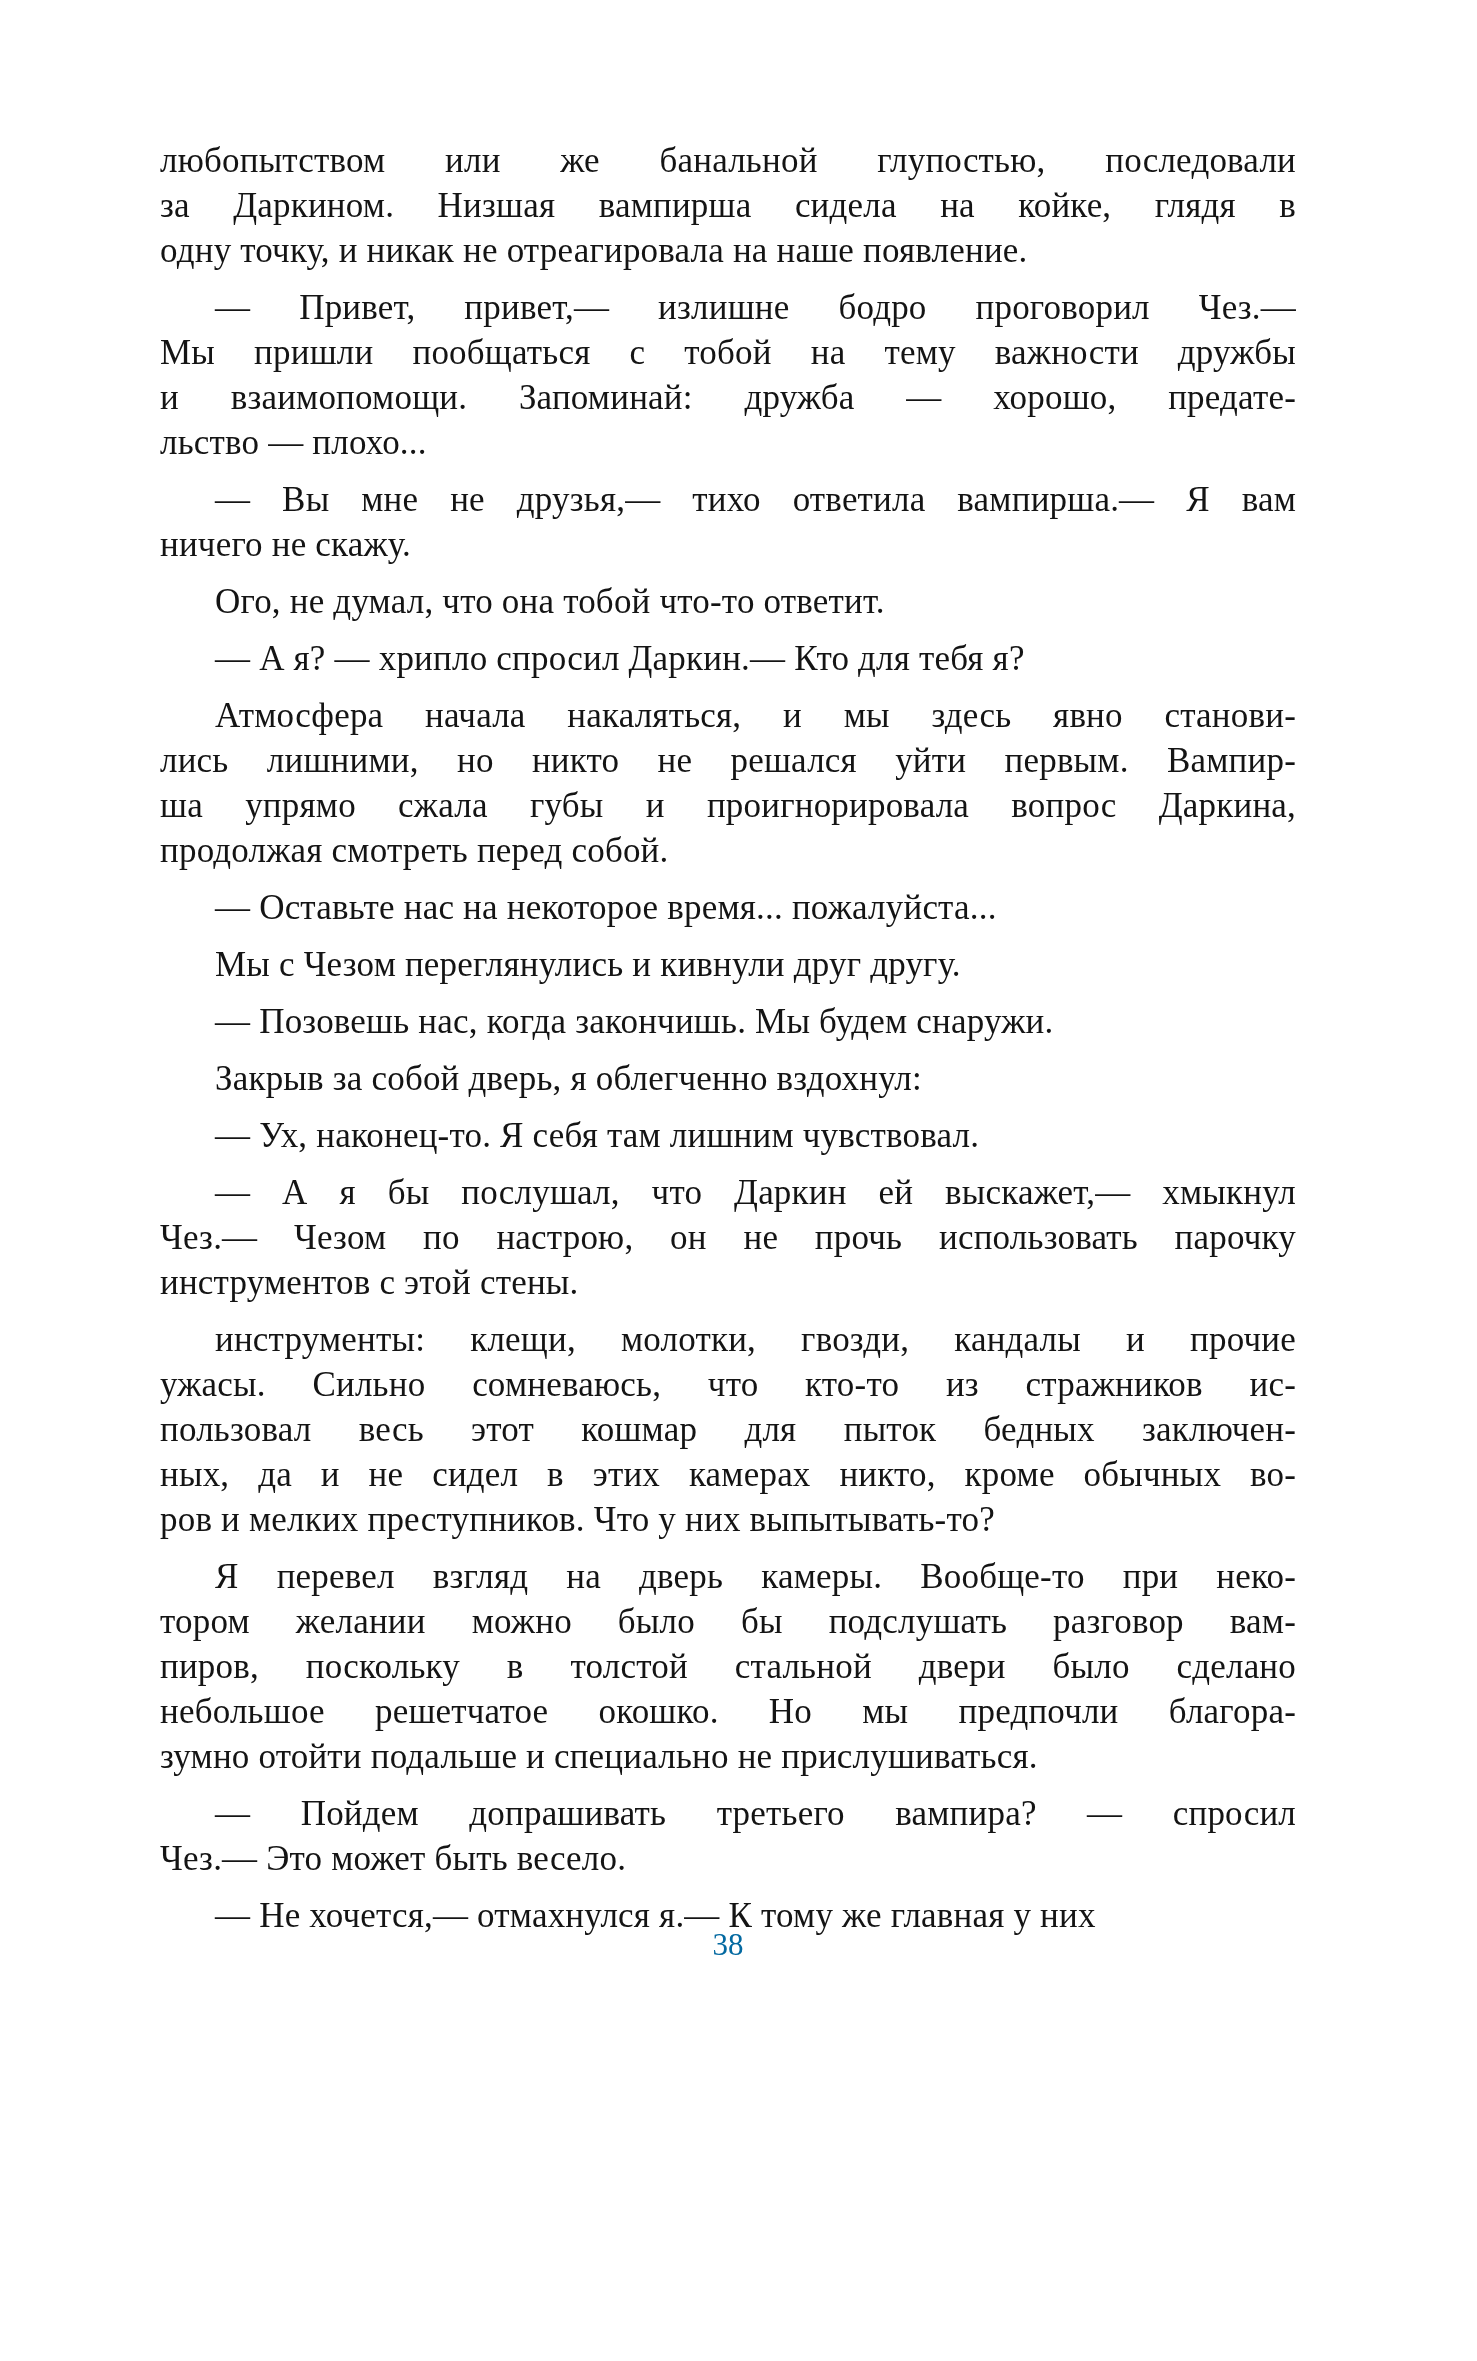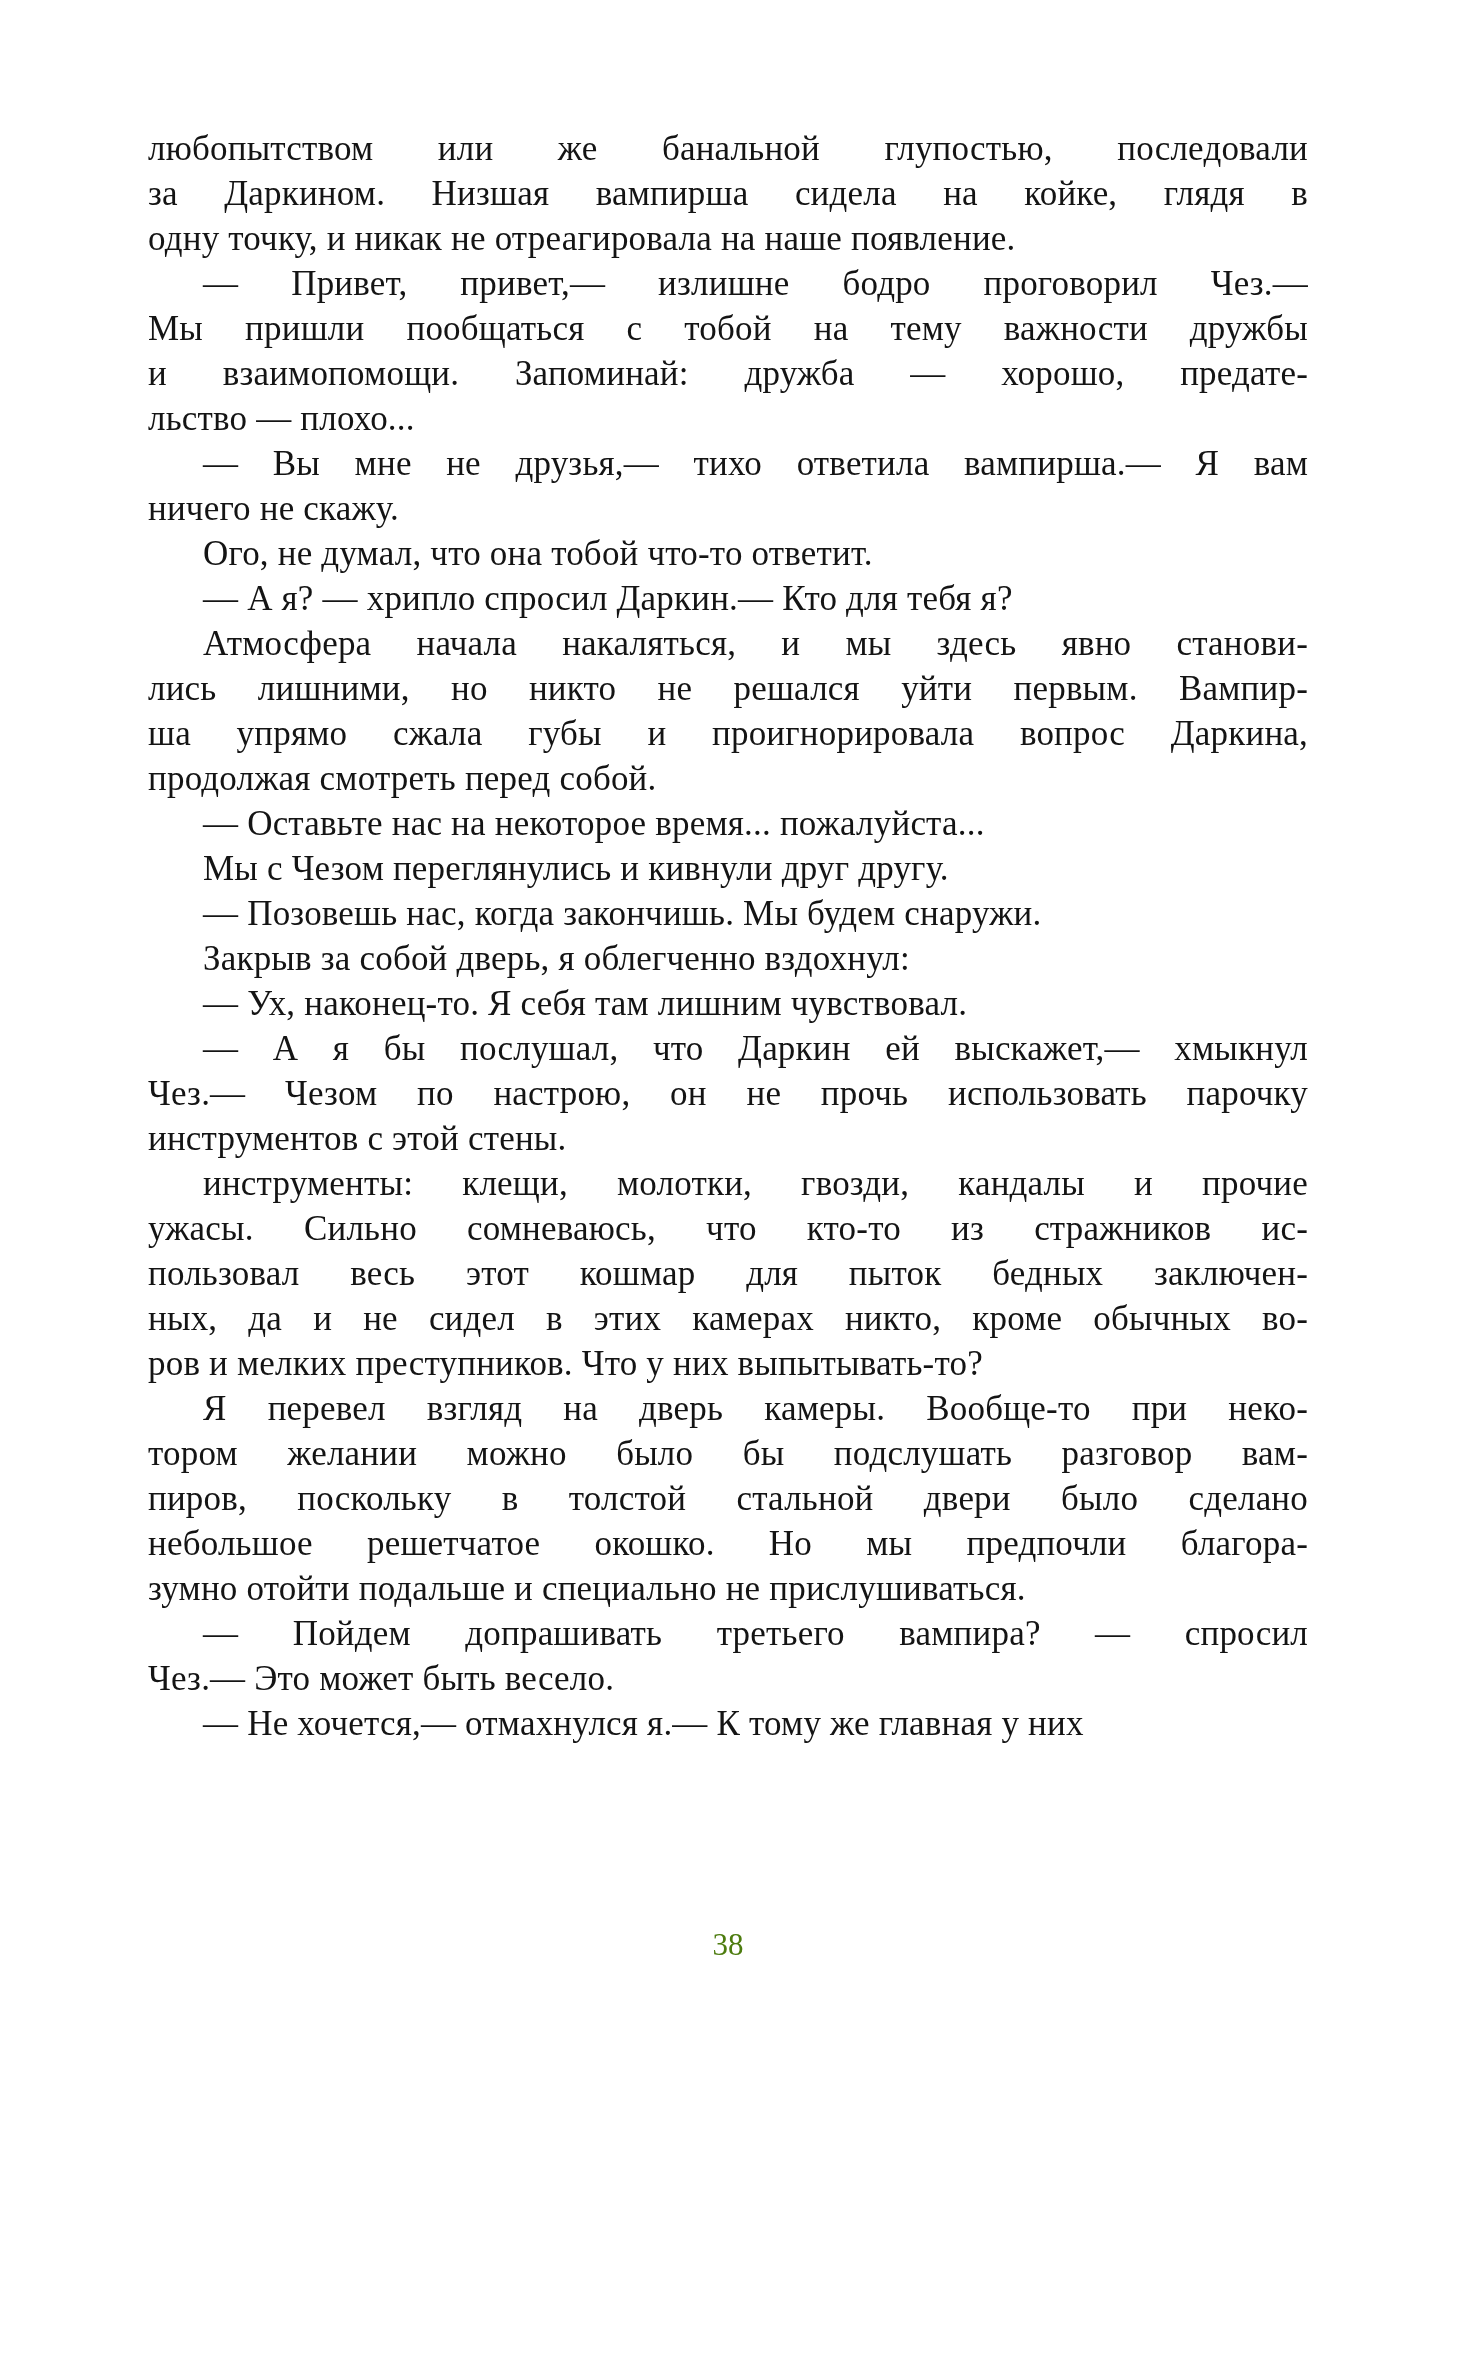--- a/index.html
+++ b/index.html
@@ -23,21 +23,21 @@
   .text-block {
     position: absolute;
     left: 148px;
     top: 126px;
     width: 1160px;
     font-size: 35px;
     line-height: 45px;
     letter-spacing: 0.2px;
   }
   .paragraph {
-    margin: 0;
+    margin: 12px;
     padding: 0;
   }
   .paragraph.indent .line:first-child {
     text-indent: 55px;
   }
   .line {
     text-align: justify;
     text-align-last: justify;
     -moz-text-align-last: justify;
     white-space: normal;
@@ -47,21 +47,21 @@
     -moz-text-align-last: left;
   }
   .page-number {
     position: absolute;
     left: 148px;
     top: 1925px;
     width: 1160px;
     text-align: center;
     font-size: 31px;
     line-height: 40px;
-    color: #4d7c0f;
+    color: #0369a1;
   }
 </style>
 </head>
 <body>
 
 <div class="page">
   <div class="text-block" id="text-block">
       <div class="paragraph">
         <div class="line">любопытством или же банальной глупостью, последовали</div>
         <div class="line">за Даркином. Низшая вампирша сидела на койке, глядя в</div>

